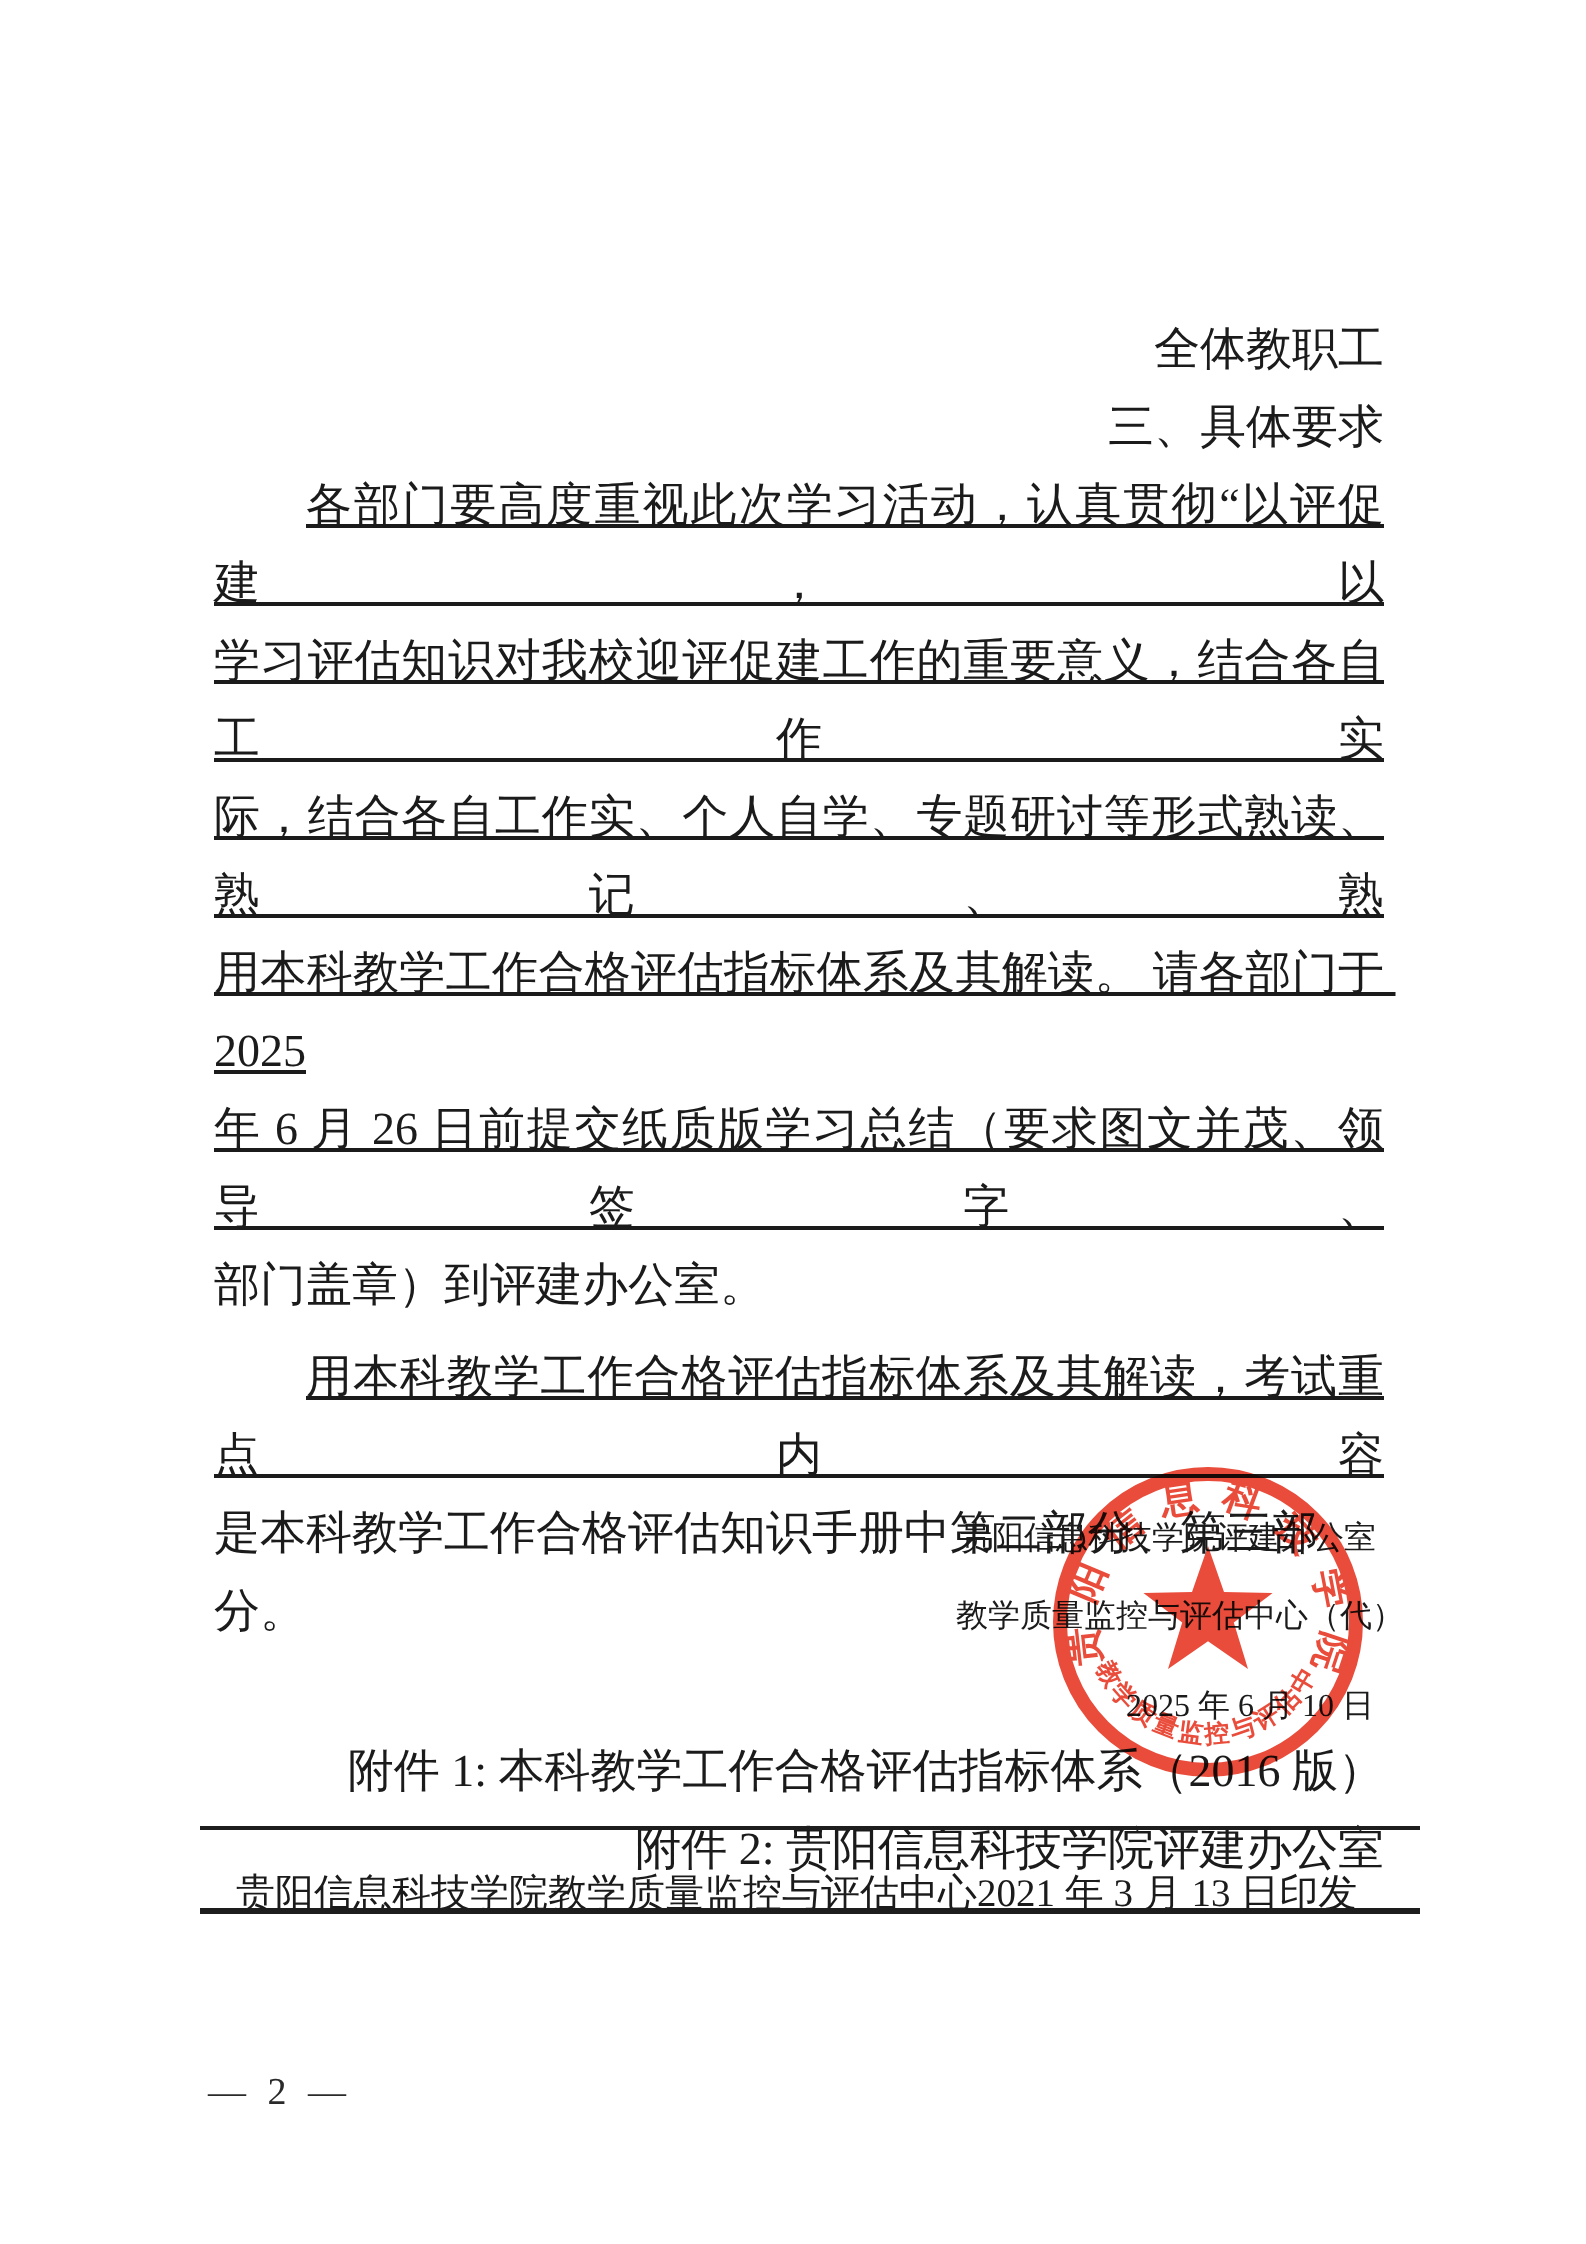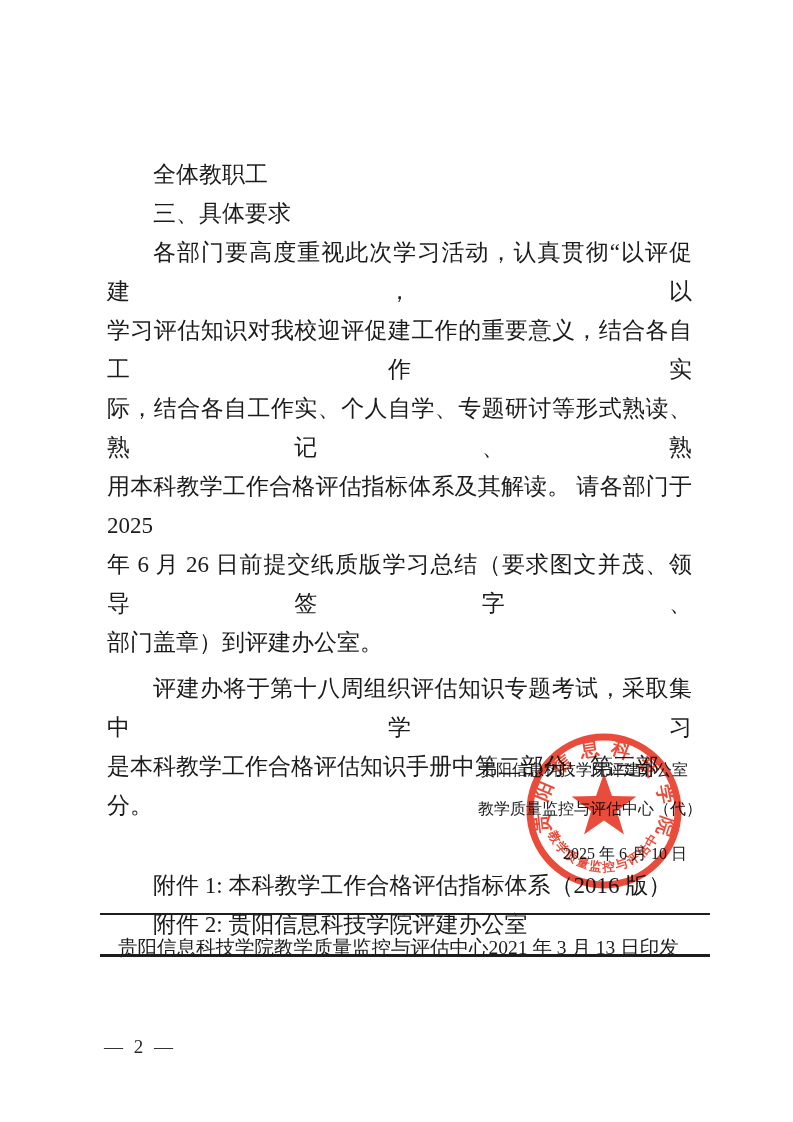--- a/index.html
+++ b/index.html
@@ -11,22 +11,22 @@
     font-family:"Liberation Serif","DejaVu Serif",serif;
     color:#1b1b1b;
   }
   .body-text{
     position:absolute;
     left:107px;top:150px;width:585px;
     font-size:23px;line-height:39px;
     padding-top:5px;
   }
   .line{white-space:pre-wrap;}
-  .indent{text-indent:2em;}
-  .j{text-align:justify;text-align-last:justify;}
+  .indent{text-indent:2em;text-align:right;}
+  .j{text-align:justify;text-align-last:justify;text-decoration:underline;}
   .para2{margin-top:7px;}
   .attachments{margin-top:41px;}
   .signature{
     position:absolute;
     top:750px;right:91px;
     text-align:right;
     font-size:16px;line-height:39px;
     color:#1b1b1b;
   }
   .sig-org1{margin-right:14px;}
@@ -73,21 +73,21 @@
     <div>
       <div class="line indent j">各部门要高度重视此次学习活动，认真贯彻“以评促建，以</div>
       <div class="line j">学习评估知识对我校迎评促建工作的重要意义，结合各自工作实</div>
       <div class="line j">际，结合各自工作实、个人自学、专题研讨等形式熟读、熟记、熟</div>
       <div class="line j">用本科教学工作合格评估指标体系及其解读。 请各部门于 2025</div>
       <div class="line j">年 6 月 26 日前提交纸质版学习总结（要求图文并茂、领导签字、</div>
       <div class="line">部门盖章）到评建办公室。</div>
     </div>
 
     <div class="para2">
-      <div class="line indent j">评建办将于第十八周组织评估知识专题考试，采取集中学习</div>
+      <div class="line indent j">用本科教学工作合格评估指标体系及其解读，考试重点内容</div>
       <div class="line">是本科教学工作合格评估知识手册中第二部分、第三部分。</div>
     </div>
 
     <div class="attachments">
       <div class="line indent">附件 1: 本科教学工作合格评估指标体系（2016 版）</div>
       <div class="line indent">附件 2: 贵阳信息科技学院评建办公室</div>
     </div>
   </div>
 
   <div class="signature">

